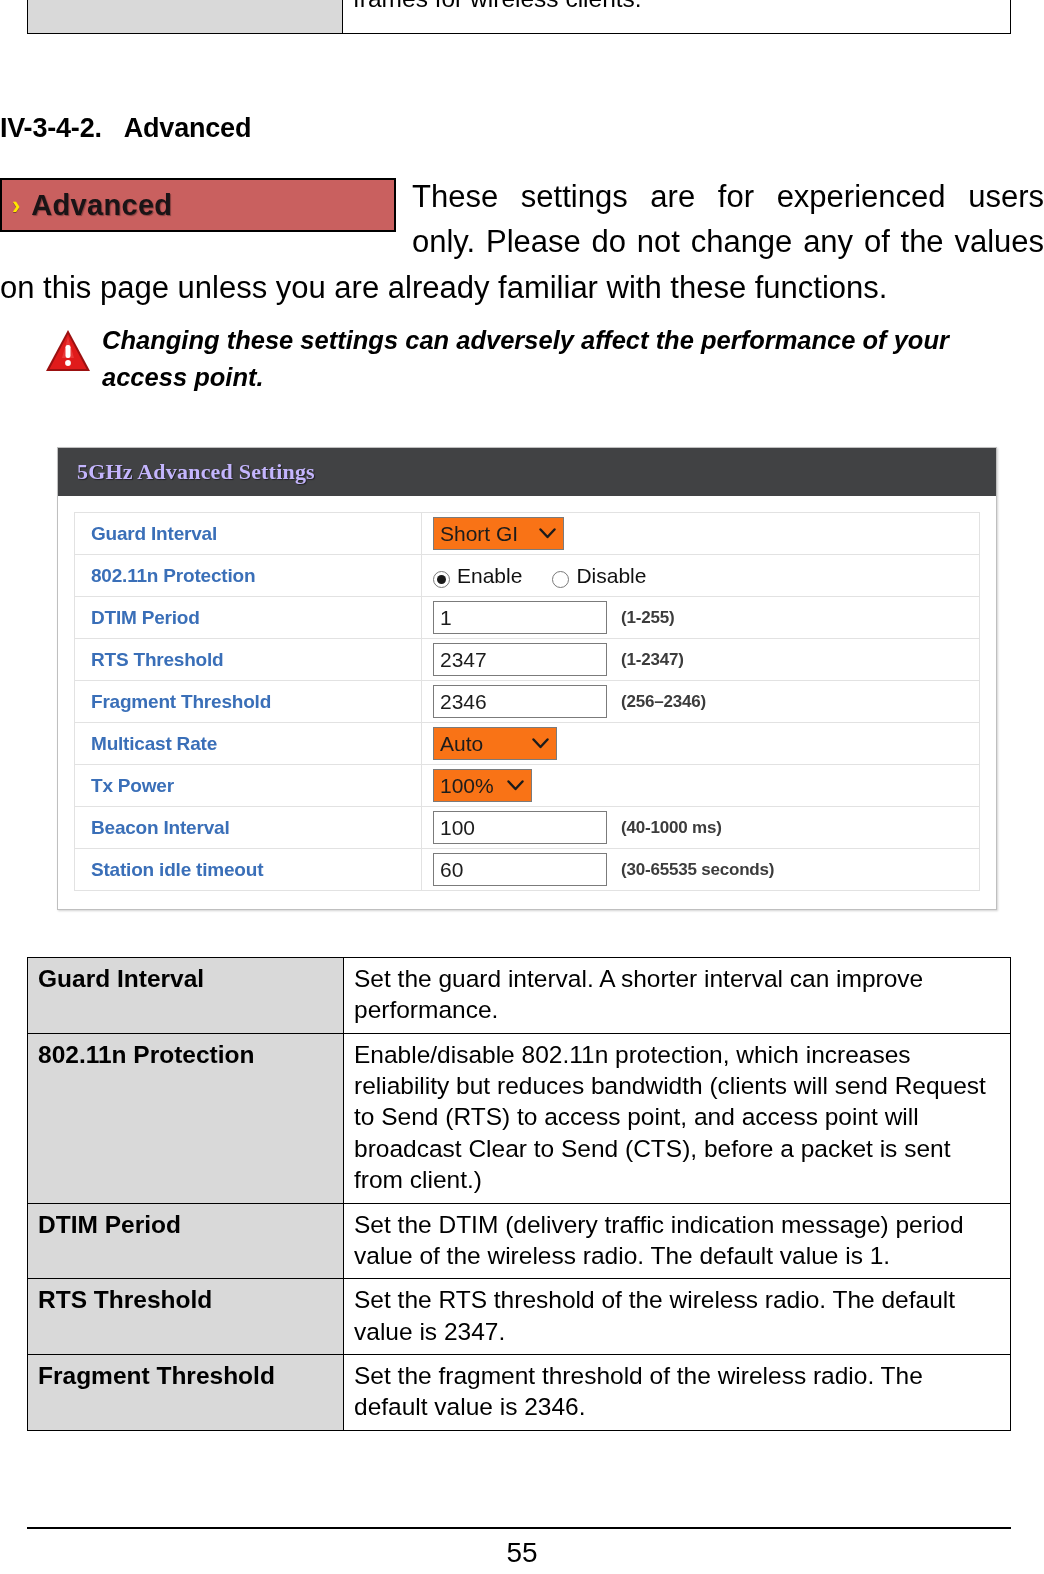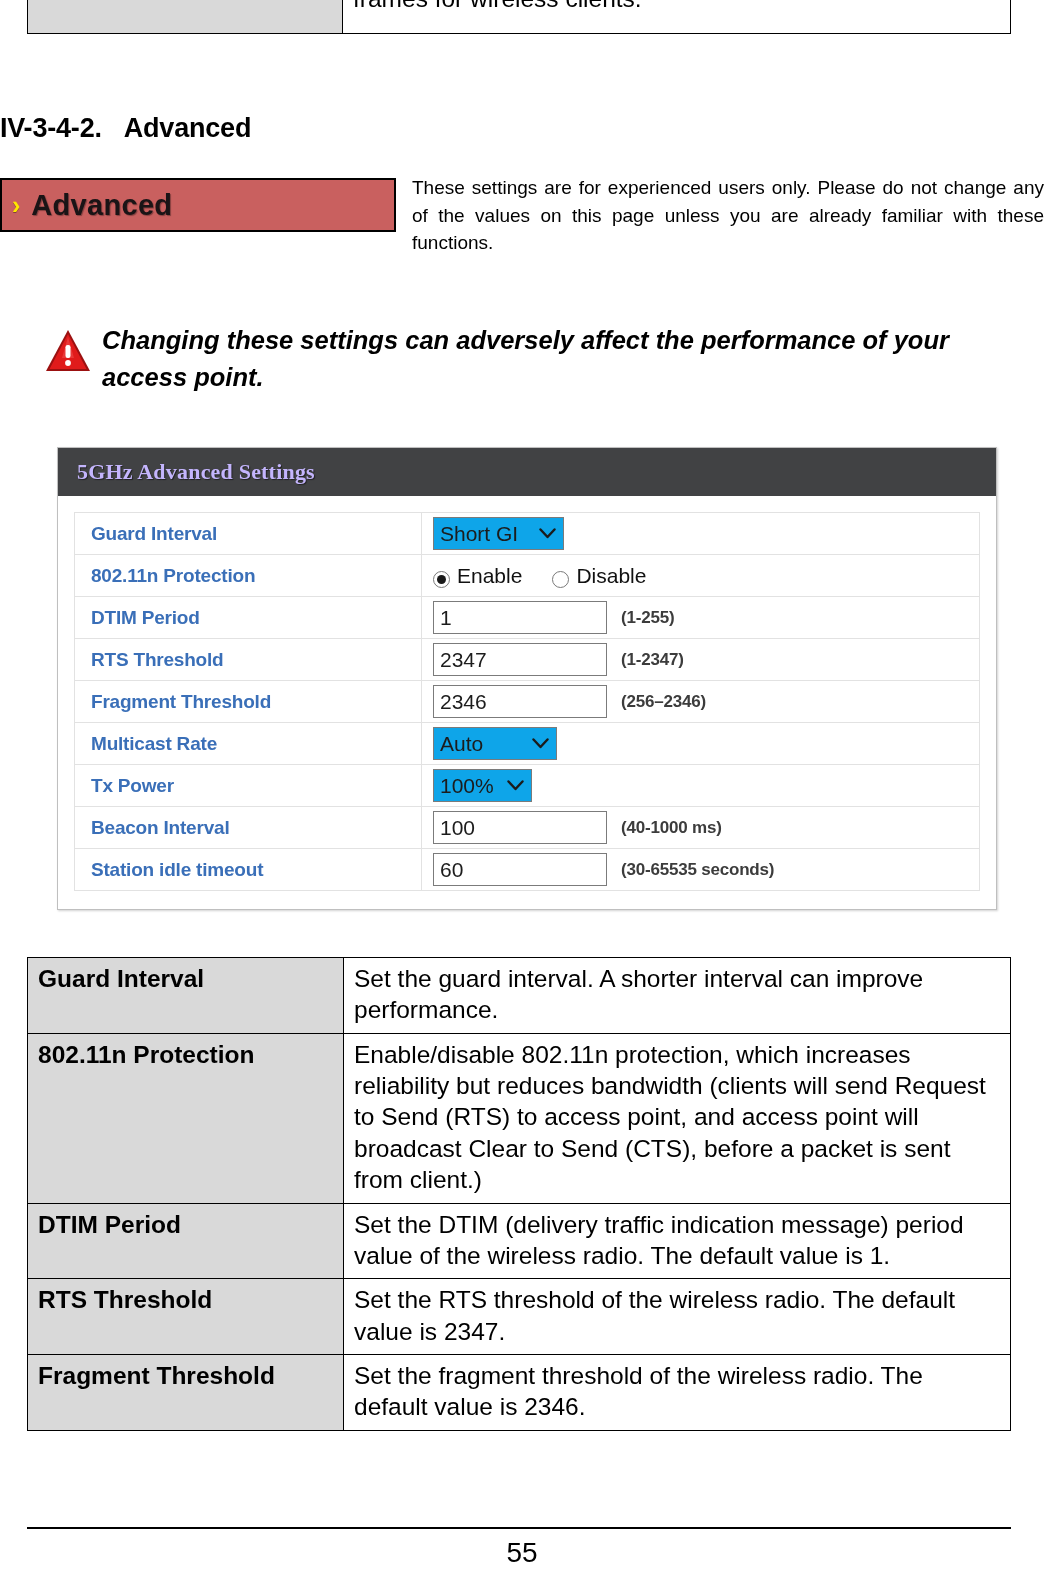--- a/index.html
+++ b/index.html
@@ -86,21 +86,21 @@
     text-shadow: 0 1px 0 rgba(0,0,0,.35);
   }
   #advanced-button .lbl {
     color: #1a1416;
     font-size: 29px;
     font-weight: bold;
     letter-spacing: 0.3px;
     text-shadow: 1px 1px 1px rgba(0,0,0,.35);
   }
   #intro-text {
-    font-size: 19px;
+    font-size: 31px;
     line-height: 1.46;
     text-align: justify;
     text-align-last: left;
   }
 
   
   #warning-note {
     position: absolute;
     left: 44px;
     top: 322px;
@@ -183,21 +183,21 @@
     line-height: 31px;
     padding-left: 6px;
     color: #1c1c1c;
     width: 174px;
     font-family: "Liberation Sans", sans-serif;
   }
   .select-input {
     box-sizing: border-box;
     height: 33px;
     border: 1px solid #7b7b7b;
-    background: #0ea5e9;
+    background: #f97316;
     font-size: 21px;
     color: #1c1c1c;
     display: inline-flex;
     align-items: center;
     justify-content: space-between;
     padding: 0 7px 0 6px;
   }
   .select-input.w-gi { width: 131px; }
   .select-input.w-mc { width: 124px; gap: 16px; }
   .select-input.w-tx { width: 99px; }

